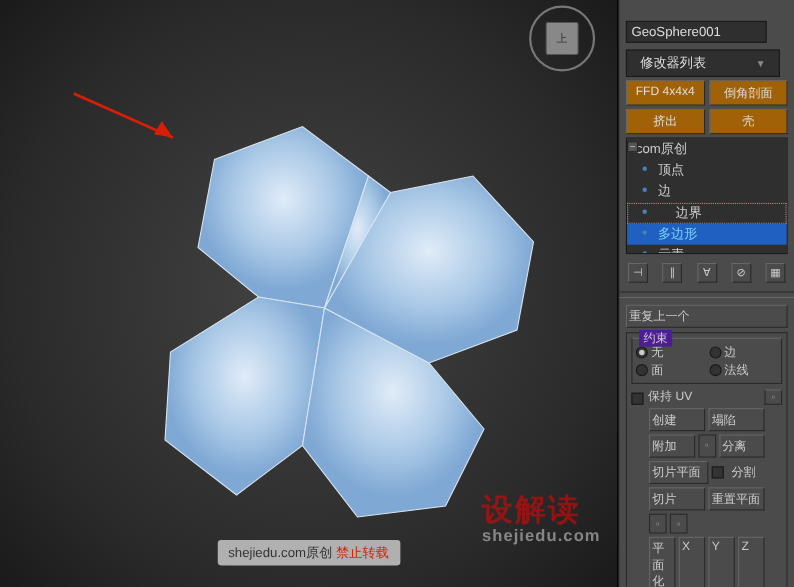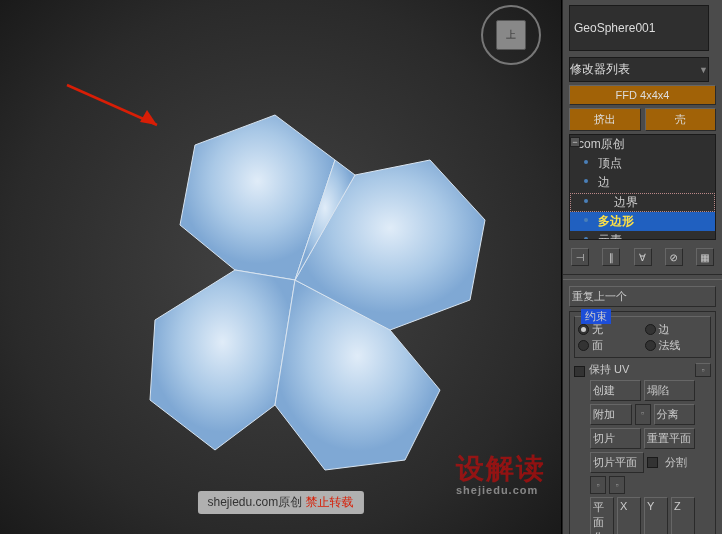--- a/index.html
+++ b/index.html
@@ -14,50 +14,50 @@
 .arrow line { stroke: #d81e06; stroke-width: 2.5; }
 .arrow polygon { fill: #d81e06; }
 
 .nav-cube { position: absolute; top: 5px; right: 20px; width: 60px; height: 60px; }
 .nav-cube .ring { width: 60px; height: 60px; border: 2px solid #777; border-radius: 50%; position: absolute; }
 .nav-cube .inner { width: 30px; height: 30px; background: #888; border: 1px solid #555; position: absolute; top: 15px; left: 15px; display: flex; align-items: center; justify-content: center; font-size: 10px; color: #333; border-radius: 2px;}
 
 .flower { position: absolute; top: 80px; left: 95px; }
 
 .watermark1 { position: absolute; bottom: 38px; right: 15px; font-size: 28px; font-weight: bold; color: rgba(255,0,0,0.5); letter-spacing: 2px;}
-.watermark1 .sub { font-size: 11px; color: rgba(200,200,200,0.6); display: block; letter-spacing: 1px; margin-top:-4px;}
+.watermark1 .sub { font-size: 15px; color: rgba(200,200,200,0.6); display: block; letter-spacing: 1px; margin-top:-4px;}
 .watermark2 { position: absolute; bottom: 20px; left: 50%; transform: translateX(-50%); background: rgba(200,200,200,0.85); padding: 3px 10px; border-radius: 3px; font-size: 12px; color: #333; }
 .watermark2 .forbid { color: #d81e06; }
 
 .panel { width: 160px; height: 534px; background: #4b4b4b; border-left: 1px solid #222; font-size: 12px; color: #ccc; }
-.name-field { width: 140px; margin: 5px 6px 3px 6px; background: #2f2f2f; border: 1px solid #1a1a1a; color: #ddd; padding: 15px 4px; font-size: 12px; }
-.dropdown { width: 140px; margin: 3px 6px; background: #2f2f2f; border: 1px solid #1a1a1a; color: #ddd; padding: 3px 0; font-size: 12px; display: flex; justify-content: space-between; align-items: center;}
+.name-field { width: 128px; margin: 19px 6px 3px 6px; background: #2f2f2f; border: 1px solid #1a1a1a; color: #ddd; padding: 2px 4px; font-size: 12px; }
+.dropdown { width: 140px; margin: 3px 6px; background: #2f2f2f; border: 1px solid #1a1a1a; color: #ddd; padding: 3px 12px; font-size: 12px; display: flex; justify-content: space-between; align-items: center;}
 .dropdown .arr { font-size: 9px; color: #888;}
 
 .btn-row { display: flex; margin: 3px 6px; gap: 4px; }
 .btn { flex: 1; background: #a16207; border: 1px solid #2a2a2a; border-top-color: #666; border-left-color: #666; color: #ddd; padding: 3px 2px; font-size: 11px; text-align: center; cursor: pointer; }
 .btn-small { width: 18px; flex: none; padding: 3px 0; }
 
 .mod-stack { margin: 3px 6px; background: #2f2f2f; border: 1px solid #1a1a1a; height: 106px; overflow: auto; }
 .mod-item { padding: 1px 4px 1px 20px; color: #ccc; font-size: 12px; position: relative; cursor: pointer;}
 .mod-item.root { padding-left: 8px; }
 .mod-item .toggle { position: absolute; left: 0; top: 2px; width: 10px; height: 10px; background: #555; border: 1px solid #222; font-size: 9px; line-height: 9px; text-align: center; color: #ccc;}
 .mod-item.sub { padding-left: 28px; }
 .mod-item.sub::before { content: ""; position: absolute; left: 14px; top: 6px; width: 4px; height: 4px; background: #4a7fb8; border-radius: 50%; }
-.mod-item.selected { background: #2060c0; color: #fde047; font-weight: bold; }
+.mod-item.selected { background: #2060c0; color: #7dd3fc; }
 .mod-item.boxed { outline: 1px dotted #b88; outline-offset: -1px; margin-top:1px;padding-left:44px;}
 
 .icon-bar { display: flex; gap: 10px; padding: 5px 8px; justify-content: space-between; }
 .icon-btn { width: 18px; height: 18px; background: #4b4b4b; border: 1px solid #2a2a2a; border-top-color:#666; border-left-color:#666; display: flex; align-items: center; justify-content: center; font-size: 10px; color: #ccc; cursor: pointer;}
 
 .rollout { margin: 4px 6px; border: 1px solid #2a2a2a; }
 .rollout-body { padding: 4px 4px; }
 
 .group { border: 1px solid #2a2a2a; border-top-color:#666; padding: 4px 3px 3px 3px; margin-bottom: 4px; position: relative; }
-.group-title { position: absolute; top: -8px; left: 6px; background: #1d4ed8; padding: 0 4px; font-size: 11px; color: #ccc;}
+.group-title { position: absolute; top: -8px; left: 6px; background: #4c1d95; padding: 0 4px; font-size: 11px; color: #ccc;}
 .radio-row { display: flex; gap: 4px; margin: 1px 0;}
 .radio-col { flex:1; display:flex; align-items:center; gap:3px; font-size:11px; color:#ccc;}
 .radio { width:11px; height:11px; border:1px solid #1a1a1a; border-radius:50%; background:#333; display:inline-flex; align-items:center; justify-content:center;}
 .radio.checked::after { content:""; width:5px; height:5px; background:#ccc; border-radius:50%;}
 .check { width:11px; height:11px; border:1px solid #1a1a1a; background:#333; display:inline-block; margin-right:4px; vertical-align:middle;}
 .check-row { font-size:11px; color:#ccc; margin:2px 0; display:flex; align-items:flex-end;}
 .settings-btn { width:16px; height:14px; background:#4b4b4b; border:1px solid #2a2a2a; border-top-color:#666; margin-left:auto; font-size:9px; text-align:center; line-height:12px; color:#999;}
 
 .action-row { display:flex; gap:3px; margin:3px 16px;}
 .act-btn { flex:1; background:#4b4b4b; border:1px solid #2a2a2a; border-top-color:#666; border-left-color:#666; padding:2px 2px; font-size:11px; color:#ccc; text-align:left; cursor:pointer;}
@@ -108,20 +108,21 @@
 
 <div class="panel">
   <input class="name-field" value="GeoSphere001" style="">
   <div class="dropdown">
     <span>修改器列表</span>
     <span class="arr">▼</span>
   </div>
 
   <div class="btn-row">
     <div class="btn">FFD 4x4x4</div>
+    <div class="btn">倒角剖面</div>
   </div>
   <div class="btn-row">
     <div class="btn">挤出</div>
     <div class="btn">壳</div>
   </div>
 
   <div class="mod-stack">
     <div class="mod-item root">
       <span class="toggle">−</span>
       <span>com原创</span>
@@ -182,31 +183,31 @@
       <div class="action-row">
         <div class="act-btn">创建</div>
         <div class="act-btn">塌陷</div>
       </div>
       <div class="action-row">
         <div class="act-btn">附加</div>
         <div class="opt-btn">▫</div>
         <div class="act-btn">分离</div>
       </div>
       <div class="action-row">
-        <div class="act-btn">切片</div>
-        <div class="act-btn">重置平面</div>
-      </div>
-      <div class="action-row">
         <div class="act-btn">切片平面</div>
         <label class="radio-col" style="flex:1">
             <span class="check"></span>
             <span>分割</span>
           </label>
       </div>
       <div class="action-row">
+        <div class="act-btn">切片</div>
+        <div class="act-btn">重置平面</div>
+      </div>
+      <div class="action-row">
         <div class="opt-btn">▫</div>
         <div class="opt-btn">▫</div>
       </div>
       <div class="action-row">
         <div class="act-btn">平面化</div>
         <div class="act-btn btn-small">X</div>
         <div class="act-btn btn-small">Y</div>
         <div class="act-btn btn-small">Z</div>
       </div>
     </div>

